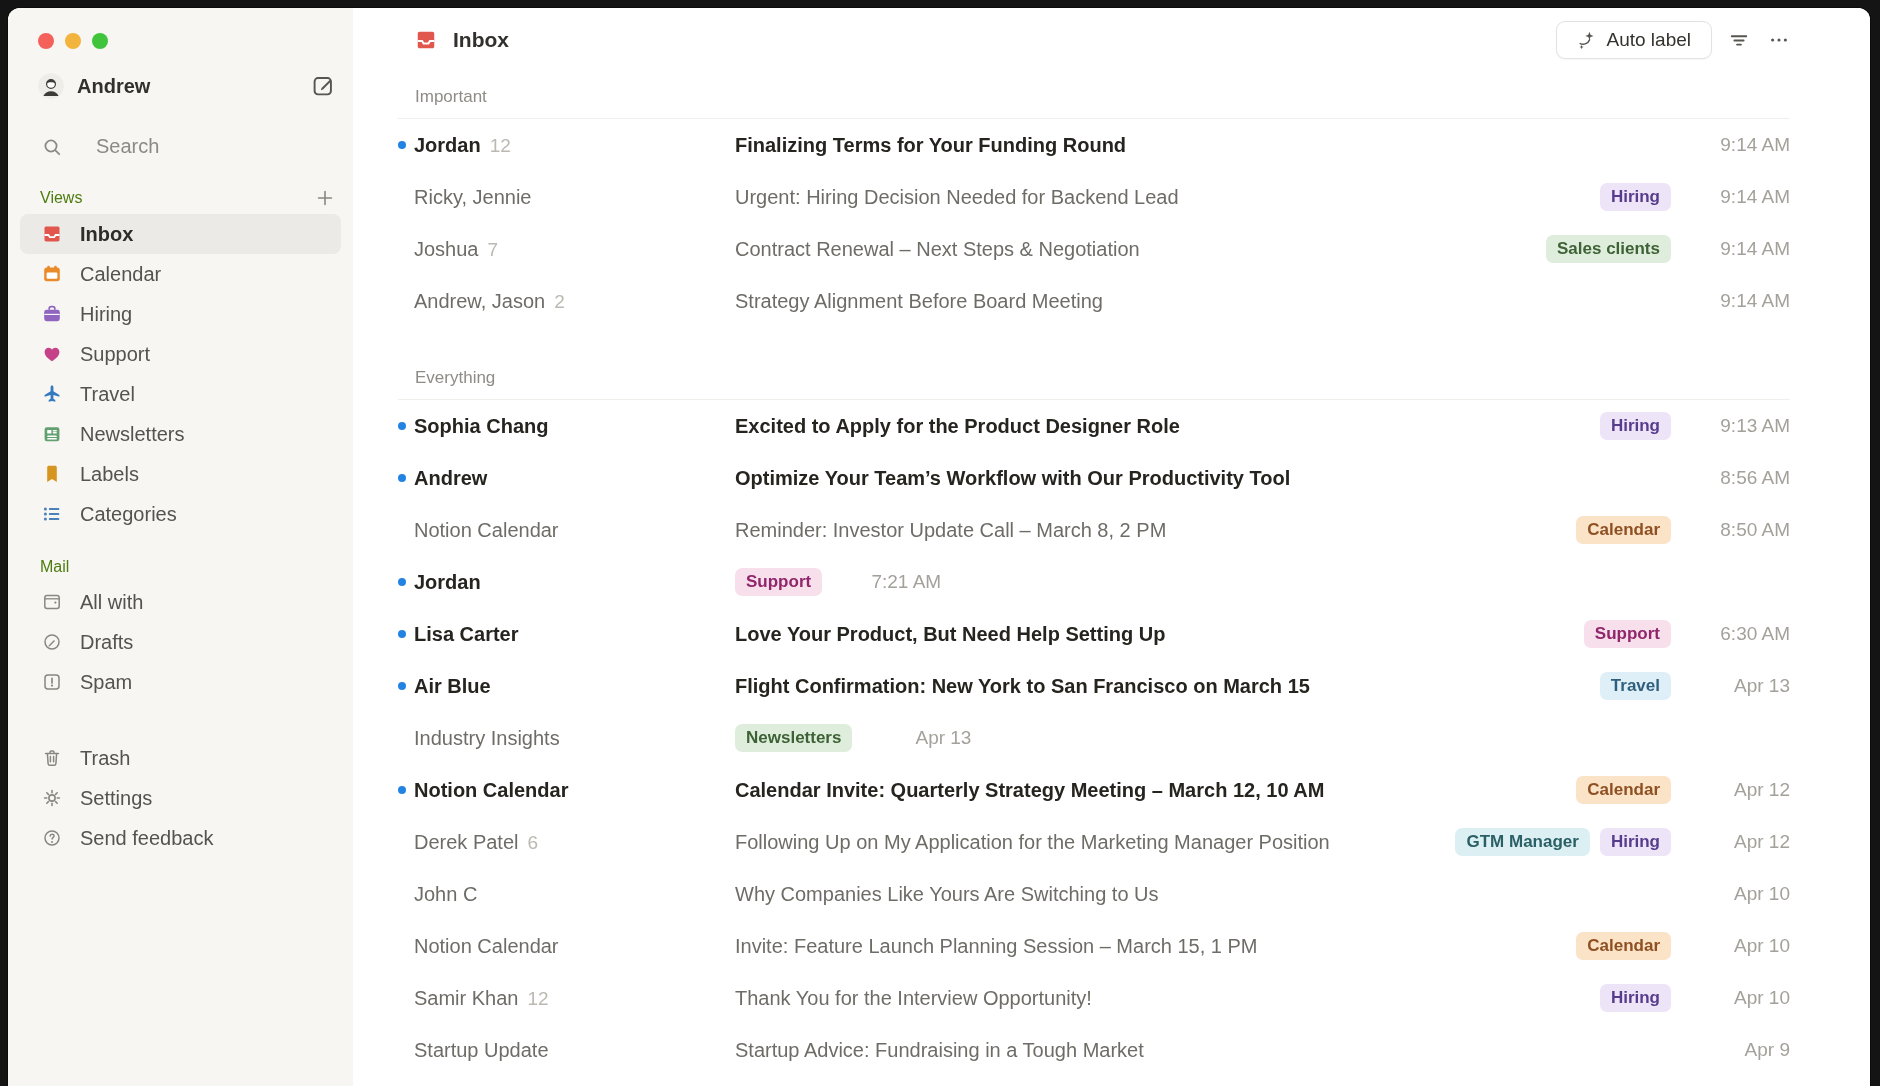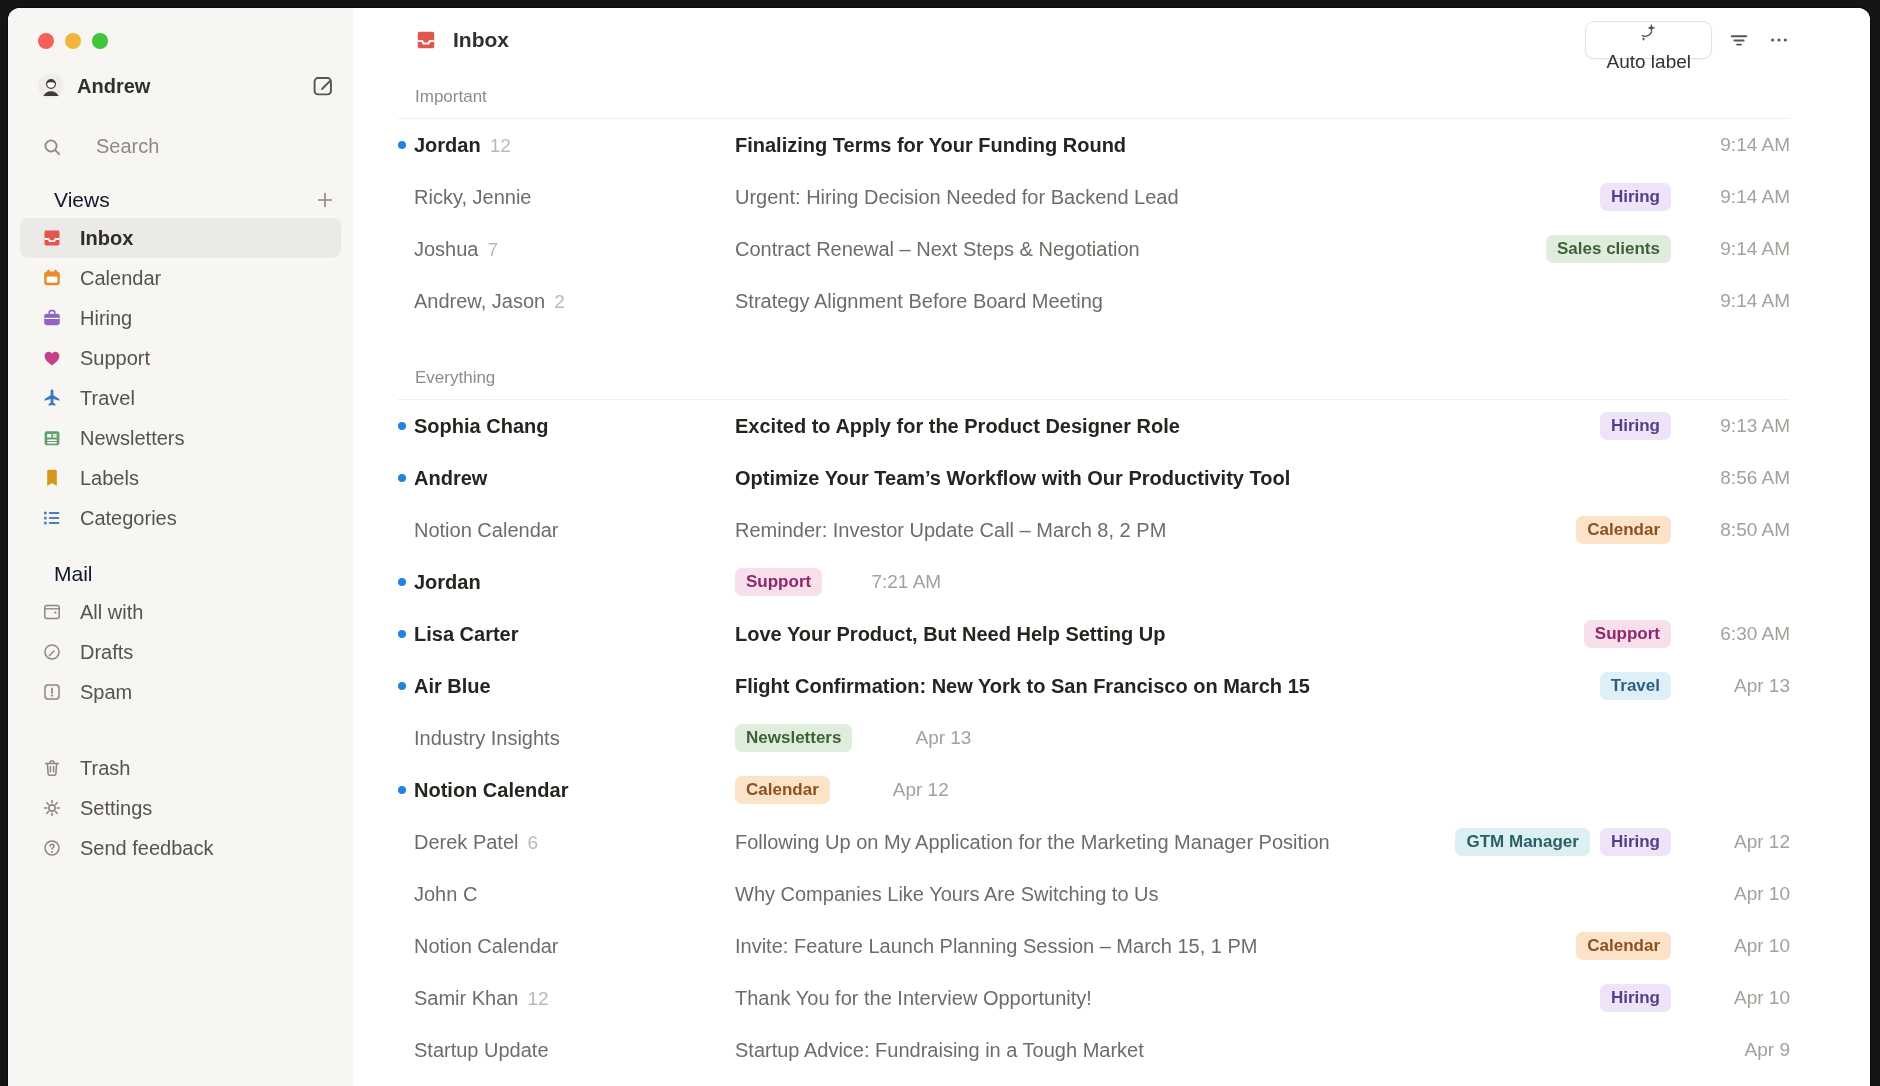--- a/index.html
+++ b/index.html
@@ -13,37 +13,37 @@
   .light{width:16px;height:16px;border-radius:50%;display:inline-block;cursor:pointer;}
   .light.red{background:#F4615A;}
   .light.yellow{background:#F2B43D;}
   .light.green{background:#3FC43C;}
   .user-row{display:flex;align-items:center;margin:24px 18px 0 30px;}
   .avatar{width:26px;height:26px;border-radius:50%;overflow:hidden;flex:none;}
   .user-name{font-size:20px;font-weight:700;color:#32302C;margin-left:13px;}
   .compose{margin-left:auto;color:#57554F;width:24px;height:24px;cursor:pointer;}
   .search-row{display:flex;align-items:center;gap:34px;margin:36px 0 0 34px;color:#8D8A84;font-size:20px;cursor:pointer;}
   .search-row .s-icon{color:#8D8A84;width:20px;height:20px;}
-  .group-head{display:flex;align-items:center;justify-content:space-between;margin:30px 18px 6px 46px;font-size:21px;color:#0f172a;}
+  .group-head{display:flex;align-items:center;justify-content:space-between;margin:30px 18px 6px 32px;font-size:16px;color:#4d7c0f;}
   .group-head .plus{color:#8A8780;width:20px;height:20px;cursor:pointer;}
   .mail-head{margin-top:24px;}
   .side-list{padding:0 12px;}
   .side-item{display:flex;align-items:center;gap:18px;height:40px;border-radius:8px;padding:0 10px 0 22px;font-size:20px;color:#55534D;cursor:pointer;}
   .side-item.active{background:#ECEAE6;color:#2E2C28;font-weight:700;}
   .side-icon{width:20px;height:20px;flex:none;display:inline-flex;}
   .side-icon.gray{color:#8A8780;}
   .side-list.footer{margin-top:36px;}
 
   
   .main{flex:1;background:#fff;display:flex;flex-direction:column;min-width:0;}
   .main-header{height:64px;flex:none;display:flex;align-items:center;padding:0 78px 0 62px;}
   .hdr-icon{width:22px;height:22px;color:#E2574D;flex:none;}
   .title{font-size:21px;font-weight:700;color:#32302C;margin-left:16px;}
   .hdr-right{margin-left:auto;display:flex;align-items:center;gap:16px;}
-  .auto-label{display:flex;align-items:center;gap:9px;height:38px;padding:0 20px;background:#fff;border:1px solid #E4E2DE;border-radius:9px;font-size:19px;color:#34322E;font-family:inherit;cursor:pointer;box-shadow:0 1px 2px rgba(0,0,0,.04);flex-direction:column;}
+  .auto-label{display:flex;align-items:center;gap:9px;height:38px;padding:0 20px;background:#fff;border:1px solid #E4E2DE;border-radius:9px;font-size:19px;color:#34322E;font-family:inherit;cursor:pointer;box-shadow:0 1px 2px rgba(0,0,0,.04);}
   .al-icon{width:20px;height:20px;color:#57554F;display:inline-flex;}
   .hdr-btn{width:24px;height:24px;color:#57554F;cursor:pointer;display:inline-flex;align-items:center;}
 
   .list{padding:0 80px 0 45px;flex:1;min-height:0;}
   .section-head{font-size:17px;color:#8F8C86;margin:14px 0 0 17px;line-height:22px;}
   .mail-section:nth-child(2) .section-head{margin-top:40px;}
   .divider{height:1px;background:#F1EFEC;margin-top:10px;}
   .mail-row{height:52px;display:flex;align-items:center;cursor:pointer;}
   .dot-col{width:16px;flex:none;display:flex;align-items:center;}
   .dot{width:8px;height:8px;border-radius:50%;background:#2383E2;}
@@ -435,20 +435,21 @@
             </div>
             <div class="time">Apr 13</div>
           </div>
           <div class="mail-row unread">
             <span class="dot-col">
               <span class="dot"></span>
             </span>
             <div class="sender-cell">
               <span class="sender">Notion Calendar</span>
             </div>
+            <div class="subject">Calendar Invite: Quarterly Strategy Meeting – March 12, 10 AM</div>
             <div class="tags">
               <span class="pill" style="background: rgb(250, 227, 198); color: rgb(142, 80, 34);">Calendar</span>
             </div>
             <div class="time">Apr 12</div>
           </div>
           <div class="mail-row">
             <span class="dot-col"></span>
             <div class="sender-cell">
               <span class="sender">Derek Patel</span>
               <span class="count">6</span>

